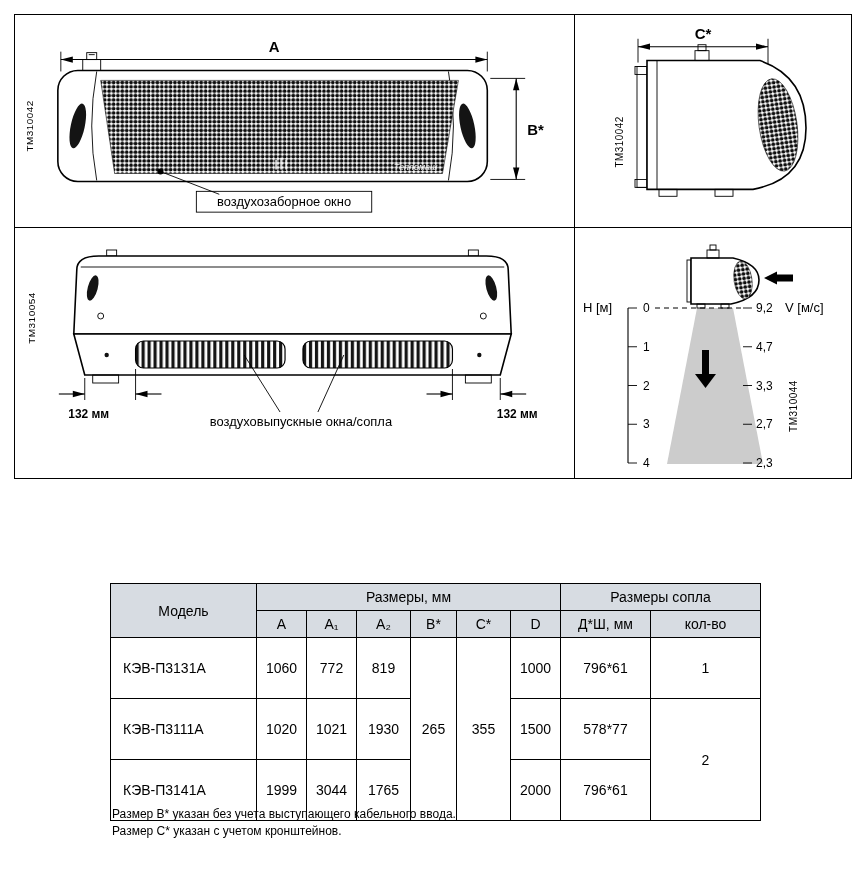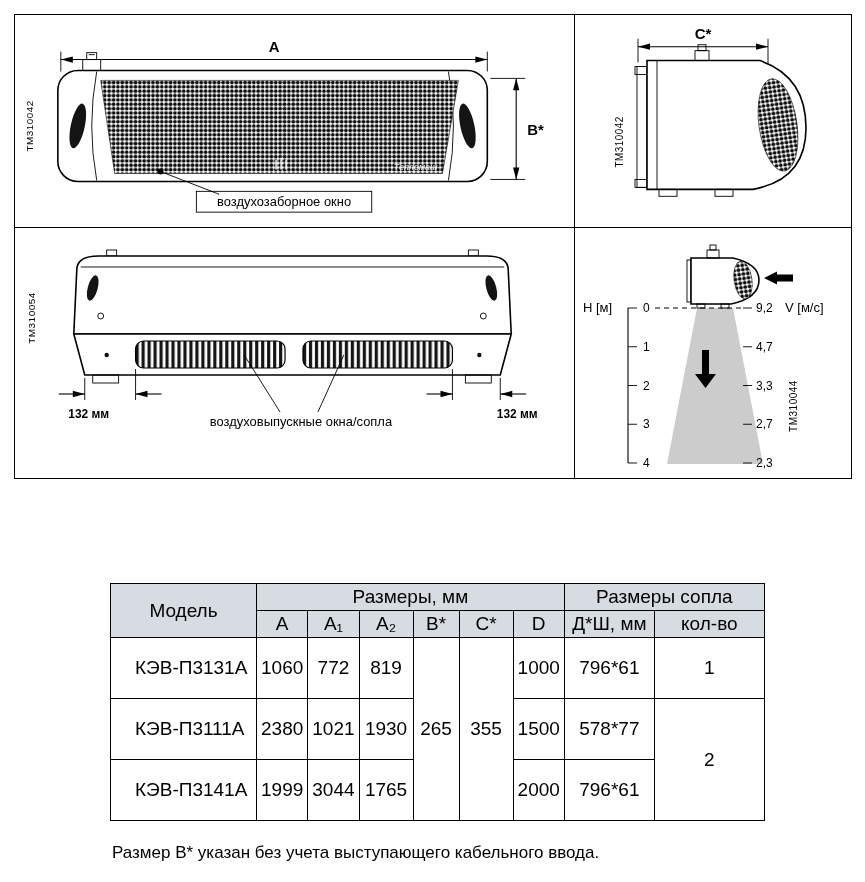--- a/index.html
+++ b/index.html
@@ -20,27 +20,27 @@
   .tick{font-size:12px;}
   .axis-label{font-size:13px;}
   .code-txt{font-size:10px;letter-spacing:0.5px;}
   .brand-txt{font-size:9px;font-style:italic;fill:#f0f0f0;}
   .ln{stroke:#000;stroke-width:1.1;fill:none;}
   .thin{stroke:#000;stroke-width:0.9;fill:none;}
   .outline{stroke:#000;stroke-width:1.6;fill:#fff;}
   .dash{stroke:#000;stroke-width:1;stroke-dasharray:5 4;fill:none;}
 
   .spec{position:absolute;left:110px;top:583px;border-collapse:collapse;
-        font-size:19px;table-layout:fixed;}
+        font-size:14px;table-layout:fixed;}
   .spec th,.spec td{border:1px solid #000;text-align:center;vertical-align:middle;
         padding:0 4px;background:#fff;}
   .spec thead th{background:#d7dce2;font-weight:normal;height:26px;}
   .spec tbody td{height:60px;}
-  .spec td.model-cell{text-align:left;padding-left:24px;}
-  .notes{position:absolute;left:112px;top:841px;font-size:17px;line-height:1.4;}
+  .spec td.model-cell{text-align:left;padding-left:12px;}
+  .notes{position:absolute;left:112px;top:806px;font-size:12px;line-height:1.4;}
 </style>
 </head>
 <body>
 
 <div class="page">
 
   <div class="panels">
 
     <div class="cell cell-tl">
       <svg viewBox="0 0 561 214" preserveAspectRatio="none">
@@ -302,35 +302,36 @@
         <td>772</td>
         <td>819</td>
         <td rowspan="3">265</td>
         <td rowspan="3">355</td>
         <td>1000</td>
         <td>796*61</td>
         <td>1</td>
       </tr>
       <tr>
         <td class="model-cell">КЭВ-П3111А</td>
-        <td>2380</td>
+        <td>1020</td>
         <td>1021</td>
         <td>1930</td>
         <td>1500</td>
         <td>578*77</td>
         <td rowspan="2">2</td>
       </tr>
       <tr>
         <td class="model-cell">КЭВ-П3141А</td>
         <td>1999</td>
         <td>3044</td>
         <td>1765</td>
         <td>2000</td>
         <td>796*61</td>
       </tr>
     </tbody>
   </table>
 
   <div class="notes">
     <div>Размер B* указан без учета выступающего кабельного ввода.</div>
+    <div>Размер C* указан с учетом кронштейнов.</div>
   </div>
 
 </div>
 
 </body></html>

